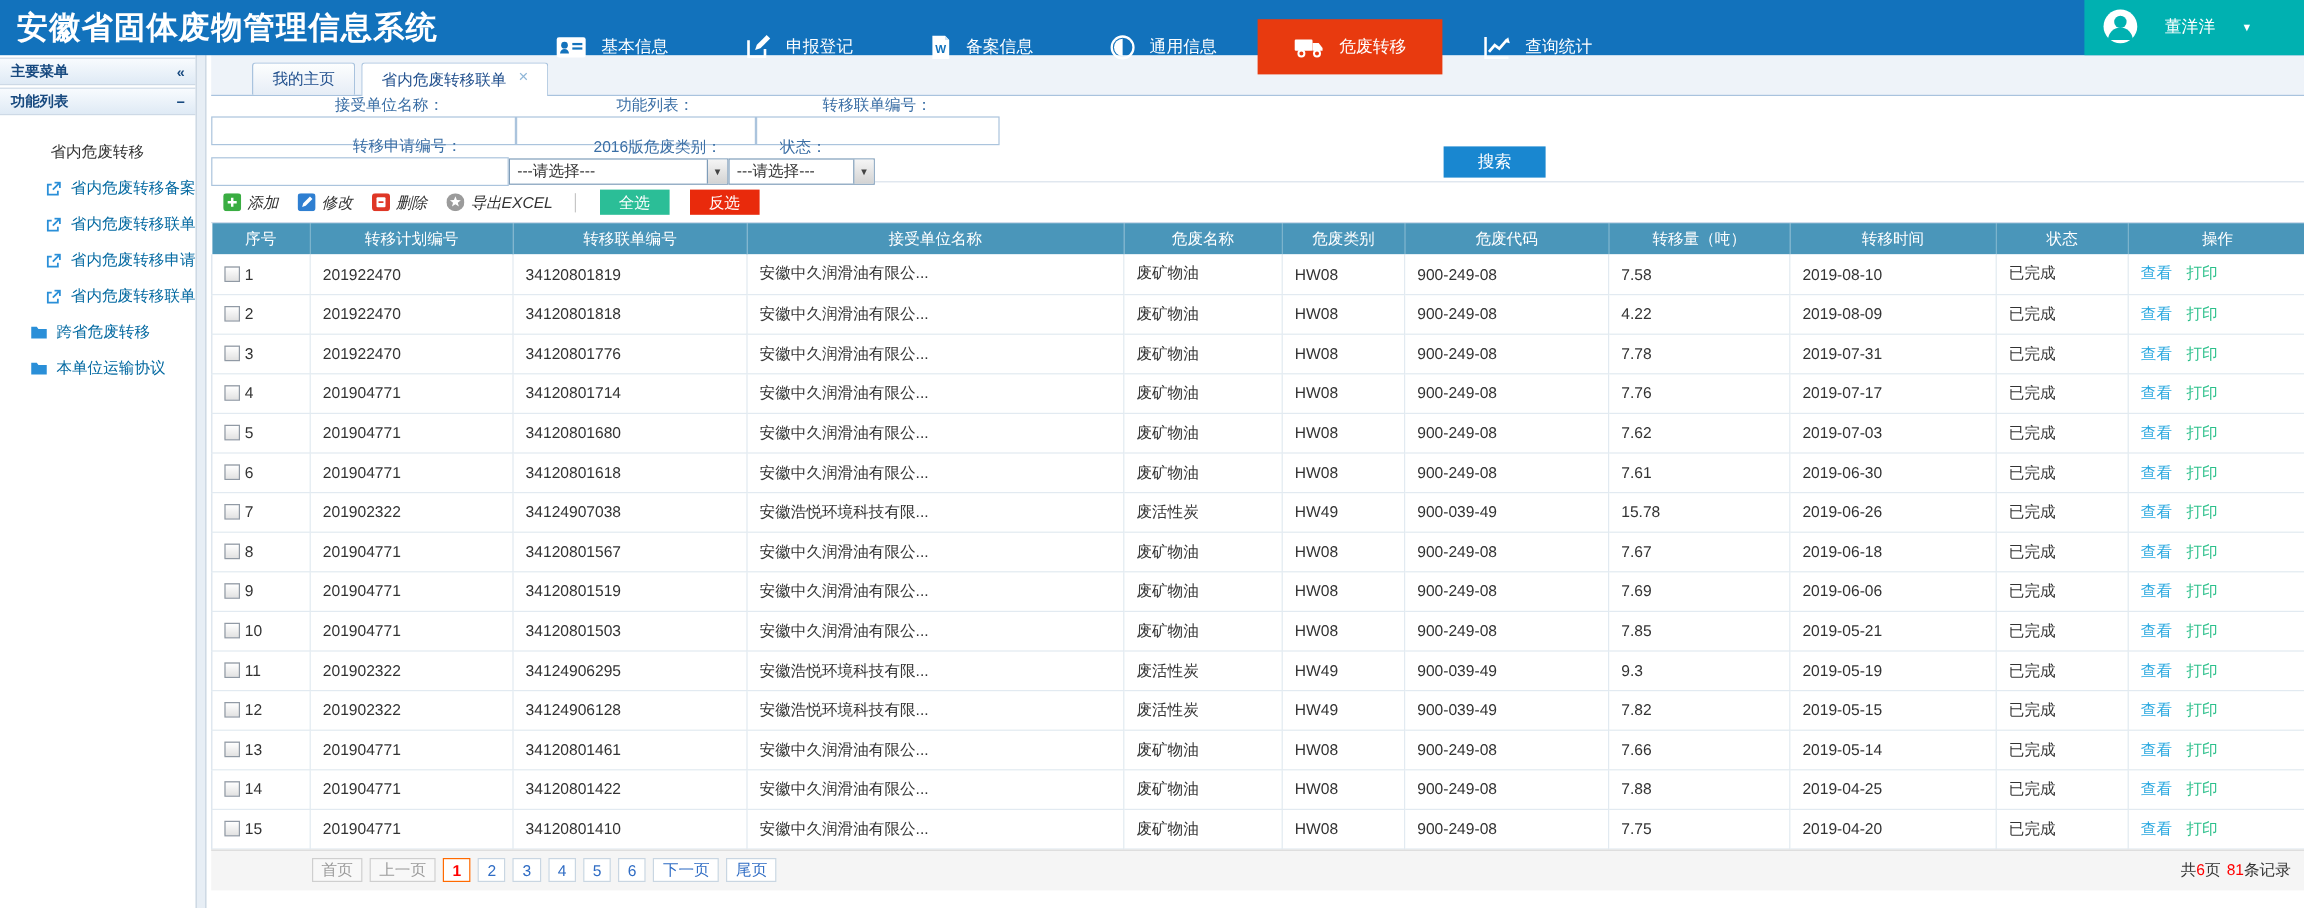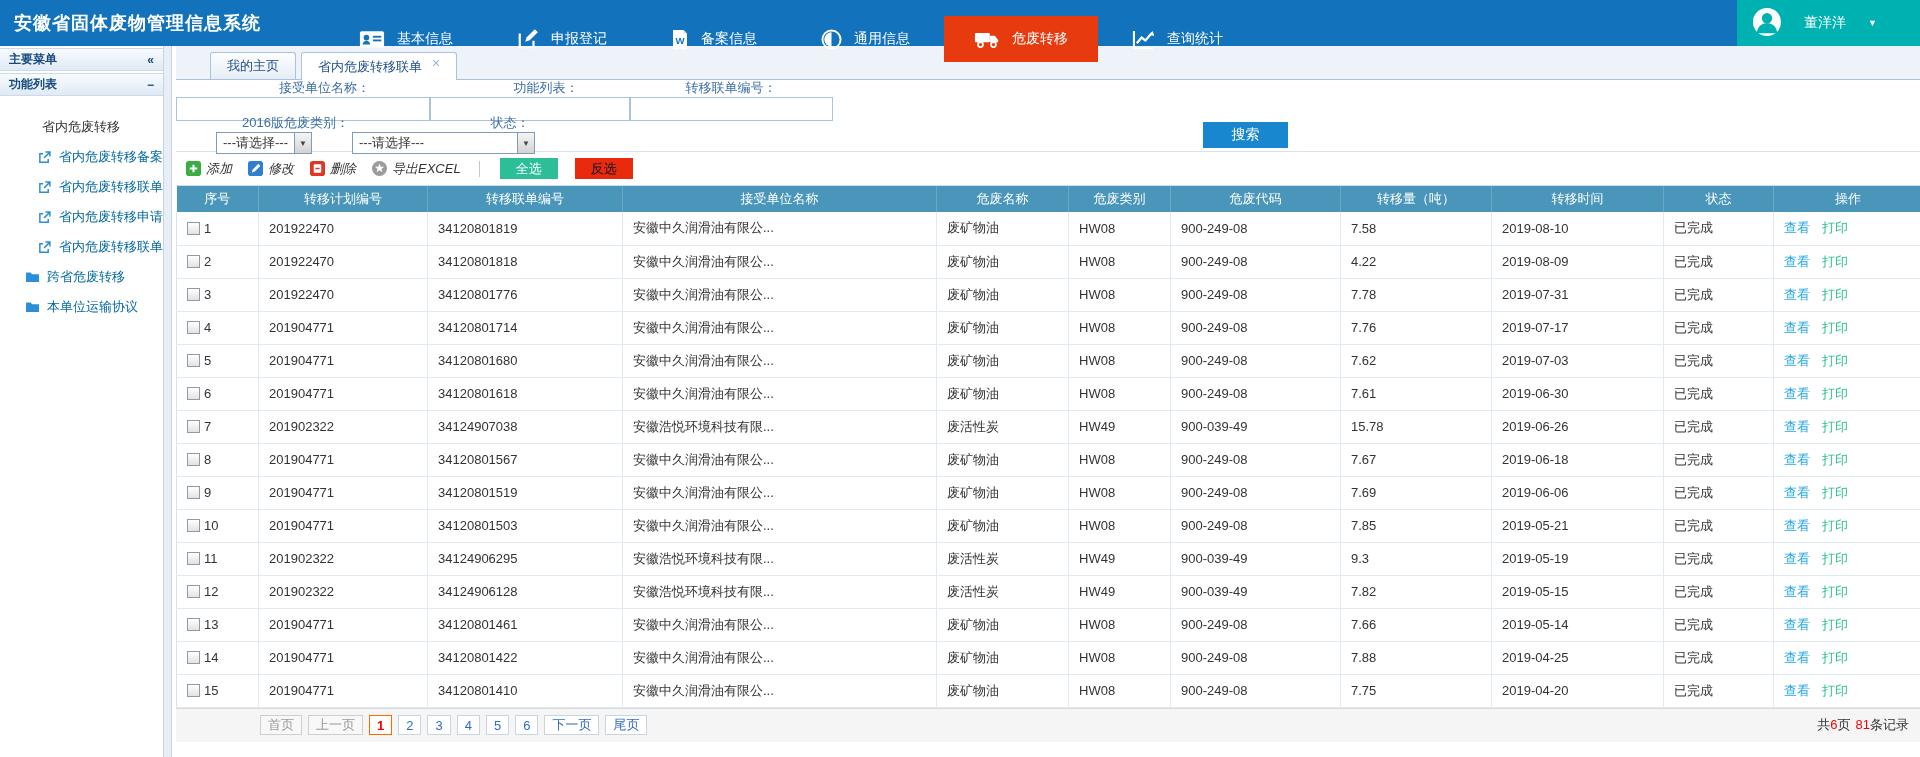--- a/index.html
+++ b/index.html
@@ -2,21 +2,21 @@
 <html style="--header-blue: #1272bc; --nav-active-red: #e83a0f; --user-teal: #00b1b1; --table-header: #4a96ba; --btn-select-all: #2bbe97; --btn-invert: #e92a0c; --btn-search: #1987d0; --link-view: #2ba9e0; --link-print: #2cc08b; --form-label-blue: #3a6ea5; --page-link-blue: #2f6cc4; --page-active-border: #ff6a00; --accent-red: #ff0000;"><head>
 <meta charset="utf-8">
 <style>
 *{margin:0;padding:0;box-sizing:border-box;}
 html,body{width:1920px;height:757px;}
 body{font-family:"Liberation Sans","DejaVu Sans",sans-serif;font-size:13px;color:#333;background:#fff;overflow:hidden;}
 .page{position:relative;width:1920px;height:757px;background:#fff;}
 
 
 .app-header{position:absolute;top:0;left:0;width:1920px;height:46px;background:var(--header-blue,#1272bc);display:flex;align-items:center;z-index:5;}
-.app-title{color:#fff;font-size:18px;font-weight:bold;padding:0 14px;white-space:nowrap;letter-spacing:1px;}
+.app-title{color:#fff;font-size:26px;font-weight:bold;padding:0 14px;white-space:nowrap;letter-spacing:1px;}
 .top-nav{display:flex;align-items:stretch;height:46px;margin-left:52px;margin-top:32px;}
 .nav-item{display:flex;align-items:center;gap:12px;padding:0 30px;margin:0 2px;color:#fff;font-size:14px;cursor:pointer;text-decoration:none;white-space:nowrap;}
 .nav-item.active{background:var(--nav-active-red,#e83a0f);}
 .nav-icon{display:inline-flex;align-items:center;}
 .user-box{position:absolute;right:0;top:0;height:46px;width:183px;background:var(--user-teal,#00b1b1);color:#fff;display:flex;align-items:center;gap:22px;padding-left:15px;font-size:14px;cursor:pointer;}
 .caret{font-size:9px;}
 
 
 .sidebar{position:absolute;top:46px;left:0;width:163px;height:711px;background:#fff;}
 .side-hd{height:23px;margin-top:2px;display:flex;align-items:center;justify-content:space-between;padding:0 9px;background:linear-gradient(#f8fbfe,#dfeaf5);border-top:1px solid #cdd9e6;border-bottom:1px solid #cdd9e6;color:#17497f;font-weight:bold;font-size:12px;cursor:pointer;}
@@ -61,21 +61,21 @@
 #srow1 .fcell:nth-child(3) .fselect{width:122px}
 .btn-search{position:absolute;left:1027px;top:42px;width:85px;height:26px;background:var(--btn-search,#1987d0);color:#fff;border:none;font:inherit;font-size:14px;cursor:pointer;}
 
 
 .toolbar{height:34px;display:flex;align-items:center;padding-left:10px;border-bottom:1px solid #cfdceb;background:#fff;}
 .tool-btn{display:inline-flex;align-items:center;gap:5px;color:#333;cursor:pointer;margin-right:16px;text-decoration:none;}
 .tool-label{font-style:italic;font-size:13px;}
 .tool-icon{display:inline-flex;}
 .tsep{width:1px;height:16px;background:#c6c6c6;margin:0 8px 0 2px;}
 .btn-selall{width:58px;height:21px;background:var(--btn-select-all,#2bbe97);color:#fff;border:none;font:inherit;font-size:13px;margin-left:12px;cursor:pointer;}
-.btn-inv{width:58px;height:21px;background:var(--btn-invert,#e92a0c);color:#0f172a;border:none;font:inherit;font-size:13px;margin-left:17px;cursor:pointer;}
+.btn-inv{width:58px;height:21px;background:var(--btn-invert,#e92a0c);color:#ffffff;border:none;font:inherit;font-size:13px;margin-left:17px;cursor:pointer;}
 
 
 .grid{width:1746px;border-collapse:collapse;table-layout:fixed;}
 .grid th{height:26px;background:var(--table-header,#4a96ba);color:#fff;font-weight:normal;font-size:13px;text-align:center;border-right:1px solid rgba(255,255,255,.18);}
 .grid td{height:33px;border:1px solid #e2eaf1;border-top:none;padding-left:10px;font-size:13px;color:#333;background:#fff;white-space:nowrap;overflow:hidden;}
 .grid td:first-child{border-left:1px solid #d7e2ec;}
 .grid td:last-child{border-right:1px solid #d7e2ec;}
 .cb{display:inline-block;width:13px;height:13px;border:1px solid #919aa5;background:linear-gradient(#fff,#e2e2e2);vertical-align:-2px;margin-right:4px;cursor:pointer;}
 .op-view{color:var(--link-view,#2ba9e0);cursor:pointer;text-decoration:none;}
 .op-print{color:var(--link-print,#2cc08b);cursor:pointer;text-decoration:none;margin-left:12px;}
@@ -261,20 +261,24 @@
           <div class="fcell">
             <label class="flabel">功能列表：</label>
             <input class="finput" value="" style="">
           </div>
           <div class="fcell">
             <label class="flabel">转移联单编号：</label>
             <input class="finput" value="" style="">
           </div>
         </div>
       <div class="srow" id="srow1">
+          <div class="fcell">
+            <label class="flabel">转移申请编号：</label>
+            <input class="finput" value="" style="">
+          </div>
           <div class="fcell">
             <label class="flabel">2016版危废类别：</label>
             <span class="fselect">
               <span class="fsel-val">---请选择---</span>
               <span class="fsel-btn">▼</span>
             </span>
           </div>
           <div class="fcell">
             <label class="flabel">状态：</label>
             <span class="fselect">

